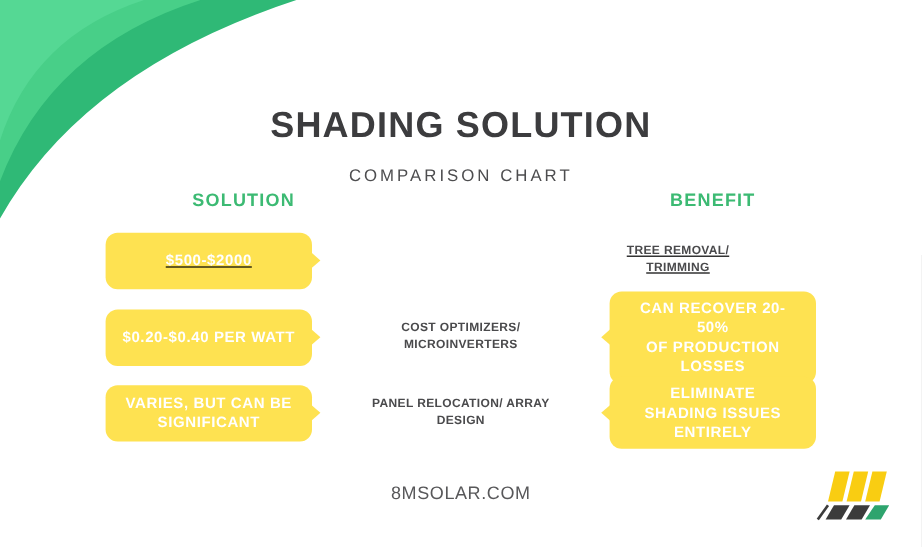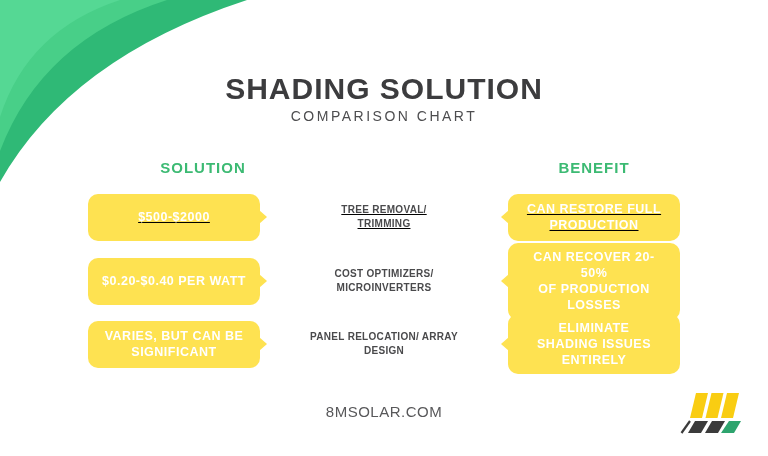--- a/index.html
+++ b/index.html
@@ -5,21 +5,21 @@
   html,body{margin:0;padding:0;background:#e9e9e9;}
   .canvas{
     position:relative;width:768px;height:456px;background:#ffffff;
     font-family:"Liberation Sans",sans-serif;overflow:hidden;margin:0 auto;
   }
   
   .corner{position:absolute;top:0;left:0;display:block;}
 
   
   .header{position:absolute;top:72px;left:0;width:100%;text-align:center;}
-  .title{margin:0;font-size:30px;font-weight:800;letter-spacing:1px;color:#3c3c3e;}
+  .title{margin:16px;font-size:30px;font-weight:800;letter-spacing:1px;color:#3c3c3e;}
   .subtitle{margin-top:2px;font-size:14px;font-weight:500;letter-spacing:2.5px;color:#4d4d4f;}
 
   
   .colheads{
     position:absolute;top:159px;left:0;width:100%;box-sizing:border-box;
     display:flex;justify-content:space-between;padding:0 88px;
   }
   .colhead{width:172px;text-align:center;font-size:15px;font-weight:800;
     letter-spacing:1px;color:#3cba73;}
   .colhead.mid{width:230px;}
@@ -83,24 +83,20 @@
     <div class="colhead mid">SOLUTION</div>
     <div class="colhead">BENEFIT</div>
   </div>
 
   <div class="row row-1">
     <div class="box cost-box">
       <span>$500-$2000</span>
     </div>
     <div class="solution">TREE REMOVAL/
 TRIMMING</div>
-    <div class="box benefit-box">
-      <span>CAN RESTORE FULL
-PRODUCTION</span>
-    </div>
   </div>
 
   <div class="row row-2">
     <div class="box cost-box">
       <span>$0.20-$0.40 PER WATT</span>
     </div>
     <div class="solution">COST OPTIMIZERS/
 MICROINVERTERS</div>
     <div class="box benefit-box">
       <span>CAN RECOVER 20-50%

